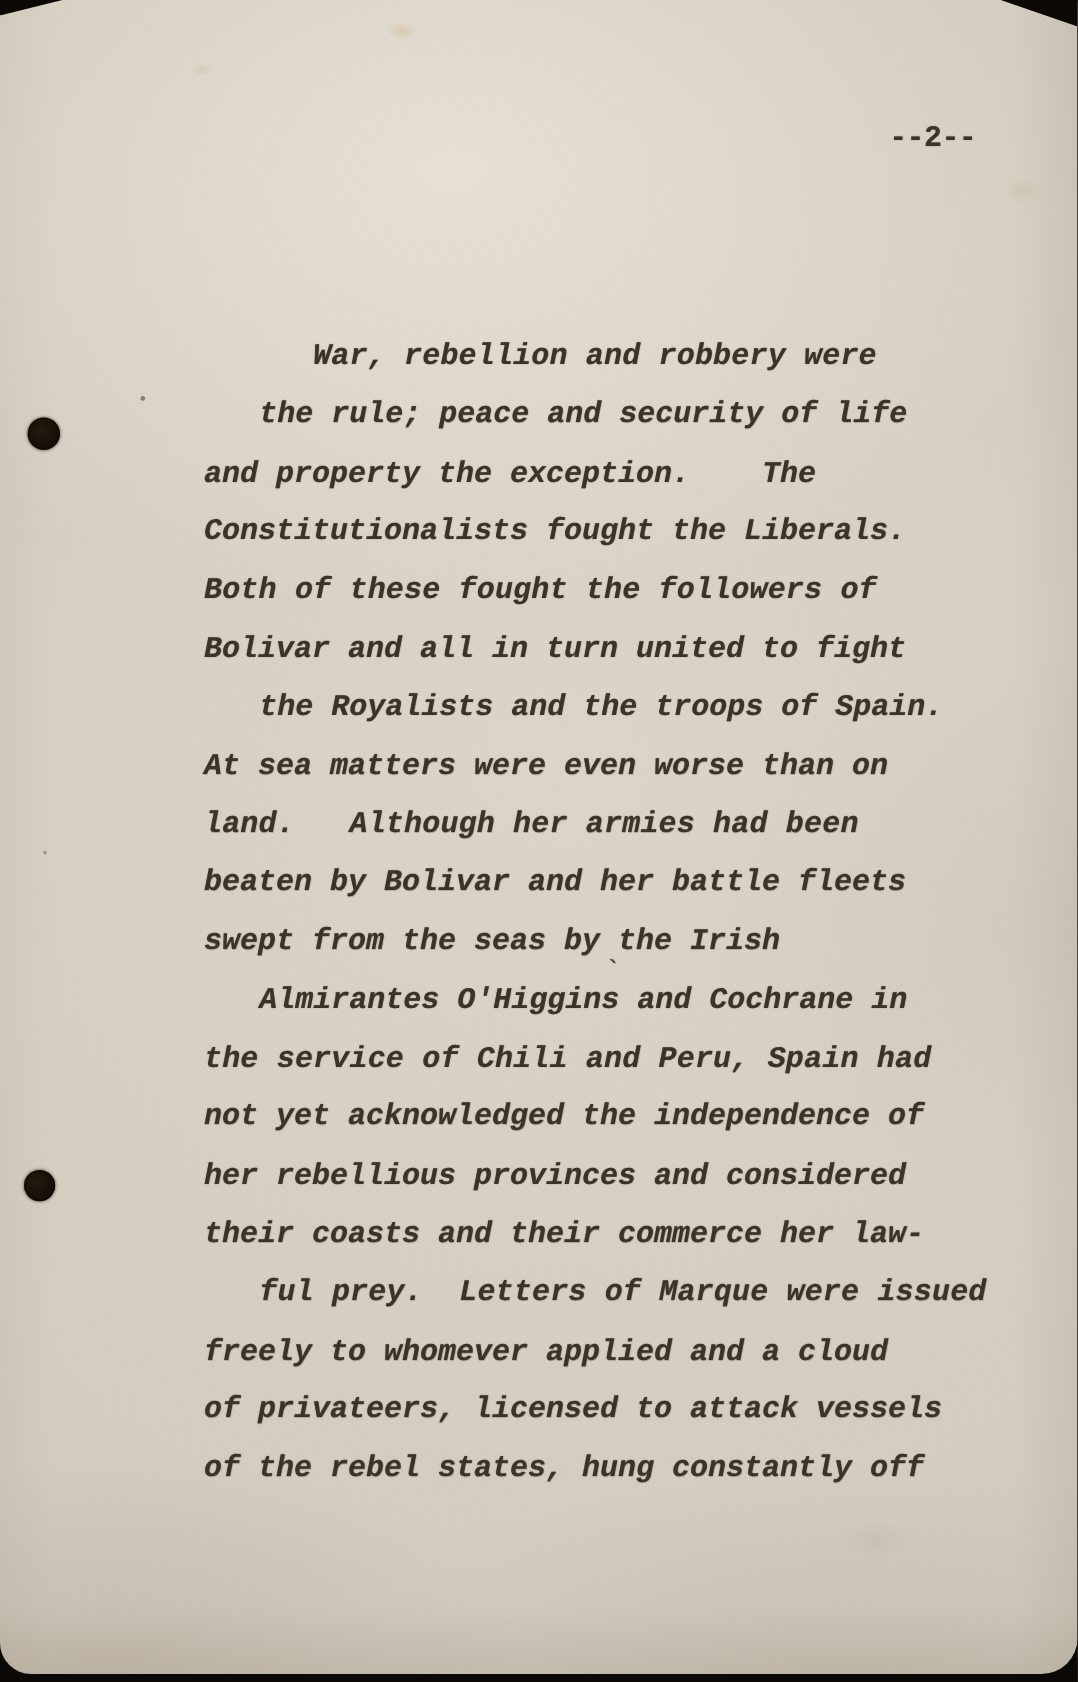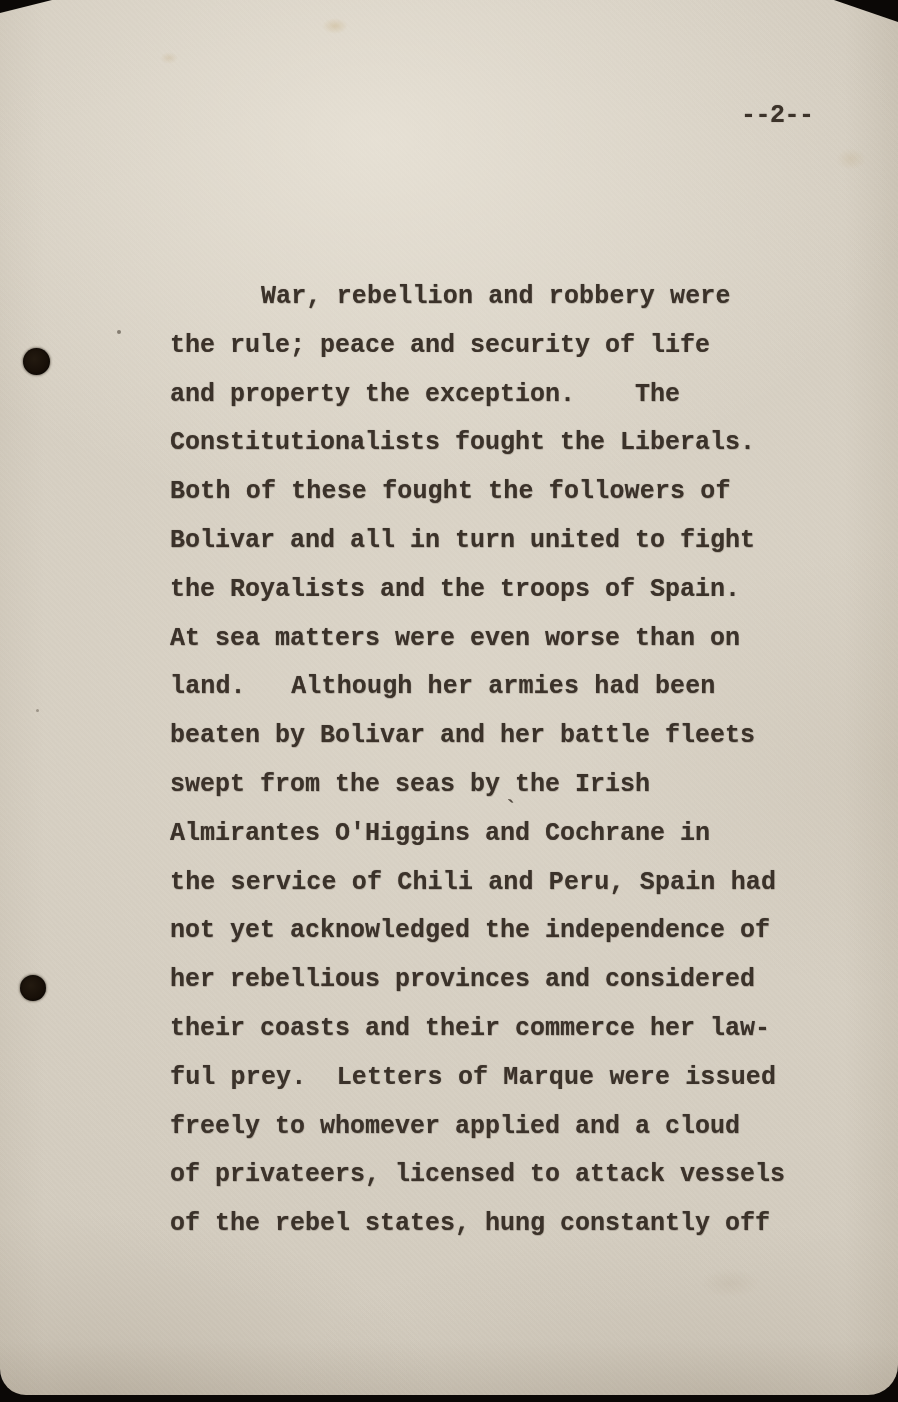--- a/index.html
+++ b/index.html
@@ -86,25 +86,25 @@
     left: 170px;
     top: 273px;
     width: 660px;
     font-size: 25px;
     line-height: 48.8px;
     font-weight: 700;
     color: #3b322a;
     text-shadow: 0 0 1px rgba(59,50,41,0.5), 0.4px 0.5px 0 rgba(59,50,41,0.18);
     white-space: pre;
   }
-  .typed-line { height: 48.8px; }
+  .typed-line { height: 48.8px; font-style: italic; }
   
   .typed-line:nth-child(3n)   { transform: translateY(0.4px); }
   .typed-line:nth-child(4n+1) { letter-spacing: 0.15px; }
-  .typed-line:nth-child(5n+2) { transform: translateY(-0.3px); }
+  .typed-line:nth-child(5n+2) { transform: translateY(-0.3px); margin-left: 46px; }
   
   .stray-mark {
     position: absolute;
     left: 503px;
     top: 797px;
     font-size: 22px;
     font-weight: 700;
     color: rgba(58,48,40,0.85);
     transform: rotate(8deg);
   }

